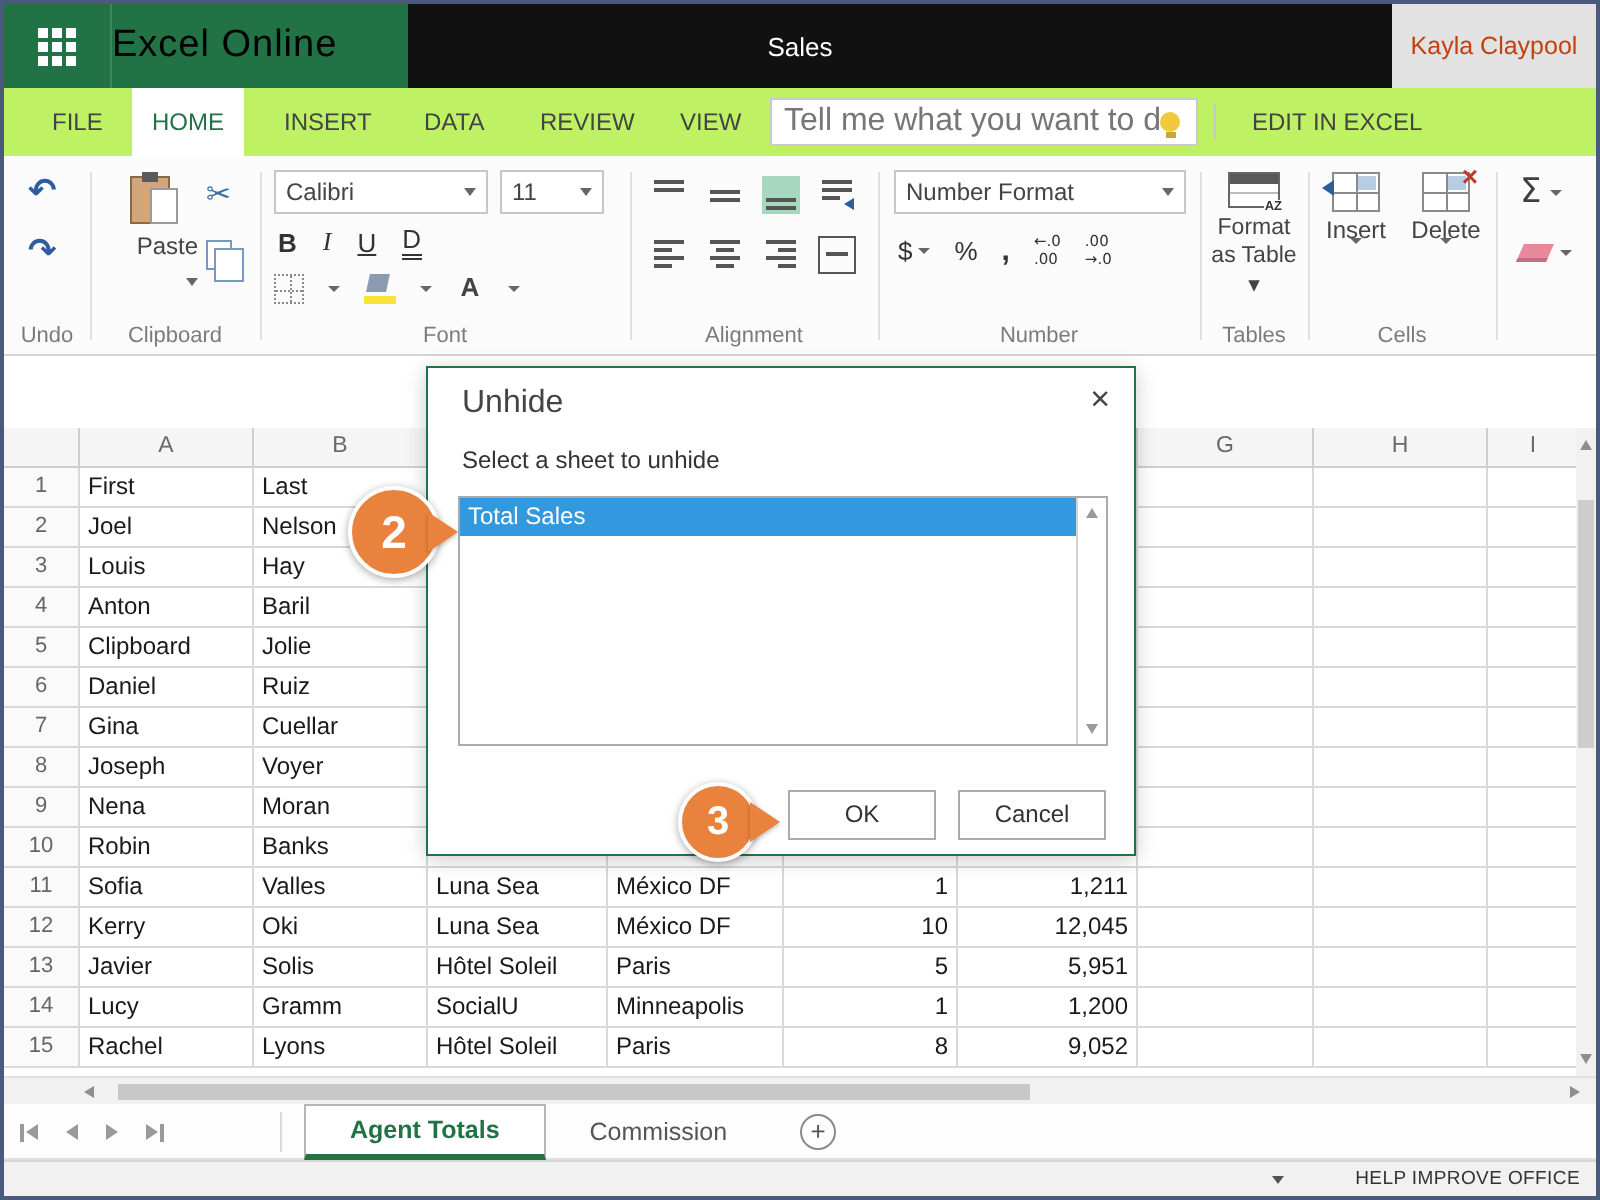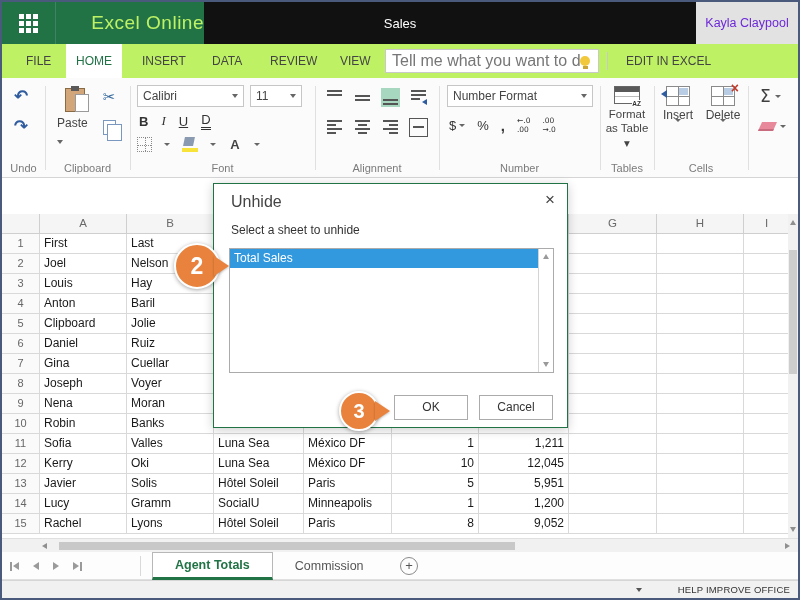--- a/index.html
+++ b/index.html
@@ -6,24 +6,24 @@
   html,body { width:800px; height:600px; }
   body { font-family:"Liberation Sans","DejaVu Sans",sans-serif; background:#fff; }
   .screen { position:relative; width:800px; height:600px; border:2px solid #4a5a7d; background:#fff; overflow:hidden; }
 
   
   .topbar { position:absolute; left:0; top:0; width:796px; height:42px; background:#111; }
   .brand { position:absolute; left:0; top:0; width:202px; height:42px; background:#217346; display:flex; align-items:center; }
   .waffle { width:54px; height:42px; display:flex; align-items:center; justify-content:center; border-right:1px solid #3d8560; cursor:pointer; }
   .waffle-grid { display:grid; grid-template-columns:repeat(3,5px); grid-template-rows:repeat(3,5px); gap:2px; }
   .waffle-grid span { background:#fff; }
-  .brand-name { flex:1; text-align:right; color:#bef264; font-size:19px; font-weight:300; letter-spacing:.5px; }
+  .brand-name { flex:1; text-align:left; color:#000000; font-size:19px; font-weight:300; letter-spacing:.5px; }
   .doc-title { position:absolute; left:0; top:0; width:796px; height:42px; display:flex; align-items:center; justify-content:center; color:#fff; font-size:13px; pointer-events:none; }
   .share-btn { position:absolute; left:563px; top:2px; width:122px; height:38px; background:#217346; color:#fff; display:flex; align-items:center; justify-content:center; gap:8px; font-size:14px; cursor:pointer; }
-  .user-area { position:absolute; left:694px; top:0; width:102px; height:42px; background:#e2e2e2; color:#6d28d9; display:flex; align-items:center; justify-content:center; font-size:12.5px; cursor:pointer; }
+  .user-area { position:absolute; left:694px; top:0; width:102px; height:42px; background:#e2e2e2; color:#c2410c; display:flex; align-items:center; justify-content:center; font-size:12.5px; cursor:pointer; }
 
   
   .menubar { position:absolute; left:0; top:42px; width:796px; height:34px; background:#bef264; }
   .mtab { position:absolute; top:0; height:34px; line-height:34px; font-size:12px; color:#444; cursor:pointer; padding:0 10px; }
   .mtab.active { background:#fff; color:#217346; }
   .tellme { position:absolute; left:383px; top:5px; width:214px; height:24px; background:#fff; border:1px solid #c9c9c9; display:flex; align-items:center; padding:0 6px; }
   .tellme-text { flex:1; font-size:16px; color:#767676; white-space:nowrap; overflow:hidden; }
   .bulb { width:10px; height:10px; border-radius:50%; background:#f2c83d; position:relative; margin-right:2px; }
   .bulb::after { content:""; position:absolute; left:2.5px; top:10px; width:5px; height:3px; background:#c9a53a; }
   .menusep { position:absolute; left:605px; top:8px; width:1px; height:18px; background:#c9c9c9; }
@@ -34,21 +34,21 @@
   .rgroup { position:absolute; top:0; height:99px; }
   .rgroup .glabel { position:absolute; bottom:3px; left:0; right:0; text-align:center; font-size:11px; color:#7b7b7b; }
   .gsep { position:absolute; top:8px; width:1px; height:84px; background:#e0e0e0; }
   .caret { width:0; height:0; border-left:3.5px solid transparent; border-right:3.5px solid transparent; border-top:4px solid #666; display:inline-block; }
 
   .g-undo { left:0; width:43px; }
   .undo-arrow { position:absolute; left:12px; font-size:17px; font-weight:bold; color:#2f5b9f; font-family:"DejaVu Sans",sans-serif; cursor:pointer; }
   .u1 { top:8px; } .u2 { top:38px; }
 
   .g-clip { left:43px; width:85px; }
-  .paste-btn { position:absolute; left:12px; top:8px; width:42px; text-align:left; cursor:pointer; }
+  .paste-btn { position:absolute; left:12px; top:8px; width:42px; text-align:right; cursor:pointer; }
   .clipboard-ic { position:relative; width:26px; height:28px; margin:0 auto; }
   .clipboard-ic .board { position:absolute; left:0; top:2px; width:20px; height:24px; background:#d2a679; border:1px solid #8a6a42; }
   .clipboard-ic .clip { position:absolute; left:6px; top:0; width:8px; height:5px; background:#5a5a5a; }
   .clipboard-ic .page { position:absolute; left:10px; top:8px; width:14px; height:18px; background:#fff; border:1px solid #9a9a9a; }
   .paste-label { font-size:12px; color:#444; margin-top:2px; }
   .paste-btn .caret { margin-top:2px; }
   .cut-ic { position:absolute; left:58px; top:10px; font-size:15px; color:#3c6e9f; cursor:pointer; font-family:"DejaVu Sans",sans-serif; }
   .copy-ic { position:absolute; left:58px; top:42px; width:13px; height:15px; border:1px solid #7a97c0; background:#fff; cursor:pointer; }
   .copy-ic::after { content:""; position:absolute; left:3px; top:3px; width:13px; height:15px; border:1px solid #7a97c0; background:#fff; }
 

